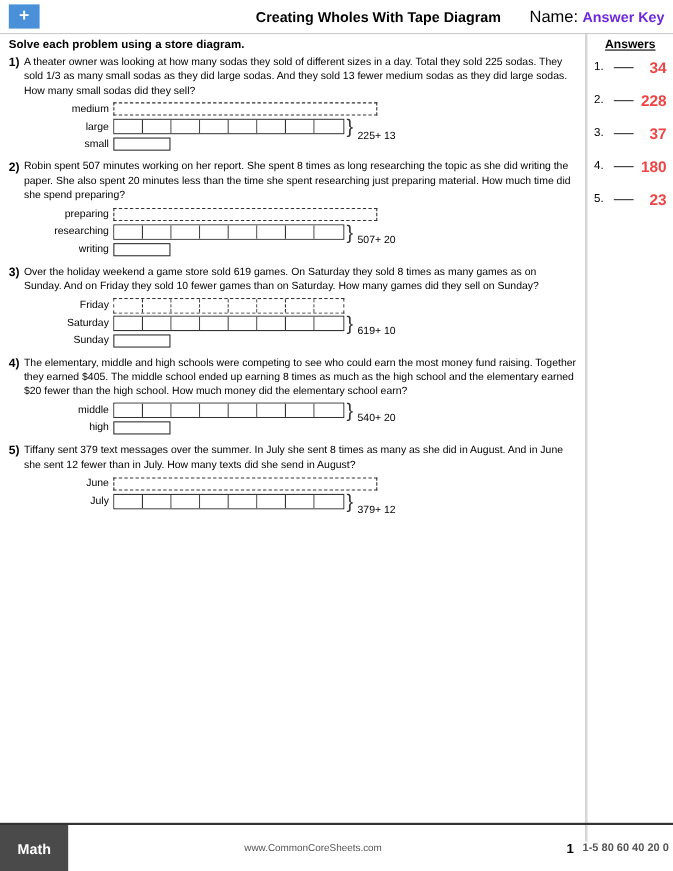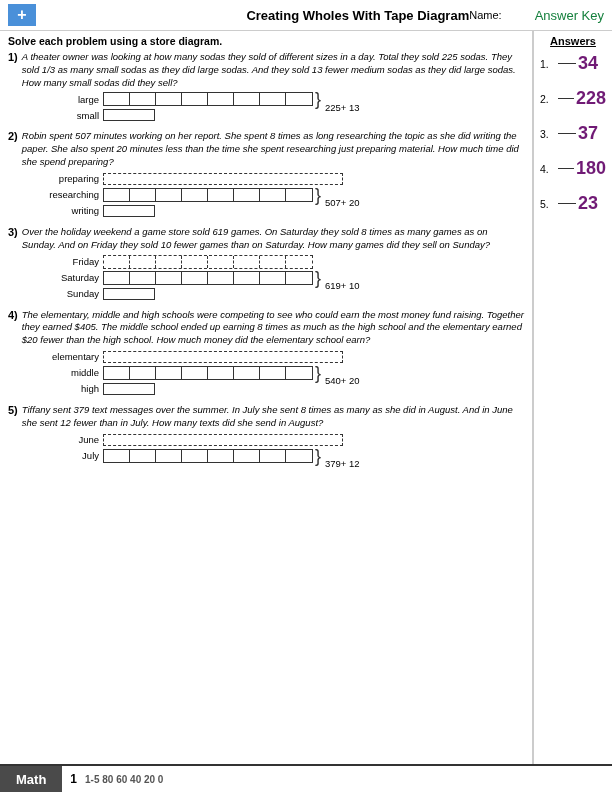--- a/index.html
+++ b/index.html
@@ -34,28 +34,28 @@
       margin-right: 8px;
       flex-shrink: 0;
     }
     .header-title {
       flex: 1;
       text-align: right;
       font-size: 13px;
       font-weight: bold;
     }
     .header-name {
-      font-size: 11px;
+      font-size: 15px;
       margin-right: 4px;
+      margin-left: 26px;
     }
     .header-answer-key {
-      color: #15803d;
+      color: #6d28d9;
       font-size: 13px;
-      font-weight: normal;
-      margin-left: 29px;
+      font-weight: bold;
     }
 
     
     .main-content {
       display: flex;
       height: calc(792px - 30px - 28px);
     }
 
     
     .problems-area {
@@ -92,46 +92,45 @@
     .answer-num {
       width: 16px;
       flex-shrink: 0;
     }
     .answer-line {
       flex: 1;
       border-bottom: 1px solid #333;
       margin: 0 2px;
     }
     .answer-val {
-      color: #701a75;
-      font-weight: bold;
-      font-size: 18px;
+      color: #ef4444;
+      font-weight: bold;
+      font-size: 14px;
       min-width: 28px;
-      text-align: left;
+      text-align: right;
     }
 
     
     .problem {
       margin-bottom: 8px;
     }
     .problem-header {
       display: flex;
       align-items: flex-start;
       margin-bottom: 2px;
     }
     .problem-num {
       font-weight: bold;
       font-size: 11px;
       margin-right: 4px;
       flex-shrink: 0;
     }
     .problem-text {
       font-size: 9.5px;
       line-height: 1.35;
-      font-style: italic;
     }
 
     
     .tape-diagram {
       margin: 3px 0 3px 30px;
       display: flex;
       flex-direction: column;
       gap: 2px;
     }
     .tape-row {
@@ -187,21 +186,21 @@
       margin-left: 2px;
       margin-top: 16px;
     }
 
     
     .footer {
       position: absolute;
       bottom: 0;
       left: 0;
       right: 0;
-      height: 28px;
+      height: 44px;
       display: flex;
       align-items: center;
       border-top: 2px solid #333;
     }
     .footer-math {
       background: #4a4a4a;
       color: white;
       font-weight: bold;
       font-size: 13px;
       padding: 4px 16px;
@@ -248,20 +247,26 @@
   <div class="problems-area">
     <div class="instructions">Solve each problem using a store diagram.</div>
 
     <div class="problem">
       <div class="problem-header">
         <span class="problem-num">1)</span>
         <span class="problem-text">A theater owner was looking at how many sodas they sold of different sizes in a day. Total they sold 225 sodas. They sold 1/3 as many small sodas as they did large sodas. And they sold 13 fewer medium sodas as they did large sodas. How many small sodas did they sell?</span>
       </div>
       <div class="tape-diagram">
 
+        <div class="tape-row">
+          <div class="tape-label">medium</div>
+          <div class="tape-bar-container">
+            <div class="tape-dashed bar-wide"></div>
+          </div>
+        </div>
 
         <div class="tape-row">
           <div class="tape-label">large</div>
           <div class="tape-bar-container">
             <div class="tape-segments">
               <div class="tape-segment seg-unit"></div>
               <div class="tape-segment seg-unit"></div>
               <div class="tape-segment seg-unit"></div>
               <div class="tape-segment seg-unit"></div>
               <div class="tape-segment seg-unit"></div>
@@ -368,26 +373,20 @@
       </div>
     </div>
 
     <div class="problem">
       <div class="problem-header">
         <span class="problem-num">4)</span>
         <span class="problem-text">The elementary, middle and high schools were competing to see who could earn the most money fund raising. Together they earned $405. The middle school ended up earning 8 times as much as the high school and the elementary earned $20 fewer than the high school. How much money did the elementary school earn?</span>
       </div>
       <div class="tape-diagram">
         <div class="tape-row">
-          <div class="tape-label">elementary</div>
-          <div class="tape-bar-container">
-            <div class="tape-dashed bar-wide"></div>
-          </div>
-        </div>
-        <div class="tape-row">
           <div class="tape-label">middle</div>
           <div class="tape-bar-container">
             <div class="tape-segments">
               <div class="tape-segment seg-unit"></div>
               <div class="tape-segment seg-unit"></div>
               <div class="tape-segment seg-unit"></div>
               <div class="tape-segment seg-unit"></div>
               <div class="tape-segment seg-unit"></div>
               <div class="tape-segment seg-unit"></div>
               <div class="tape-segment seg-unit"></div>
@@ -467,15 +466,16 @@
       <span class="answer-num">5.</span>
       <div class="answer-line"></div>
       <span class="answer-val">23</span>
     </div>
   </div>
 
 </div>
 
 <div class="footer">
   <div class="footer-math">Math</div>
+  <div class="footer-url">www.CommonCoreSheets.com</div>
   <div class="footer-page">1</div>
   <div class="footer-scores">1-5  80 60 40 20  0</div>
 </div>
 
 </body></html>

